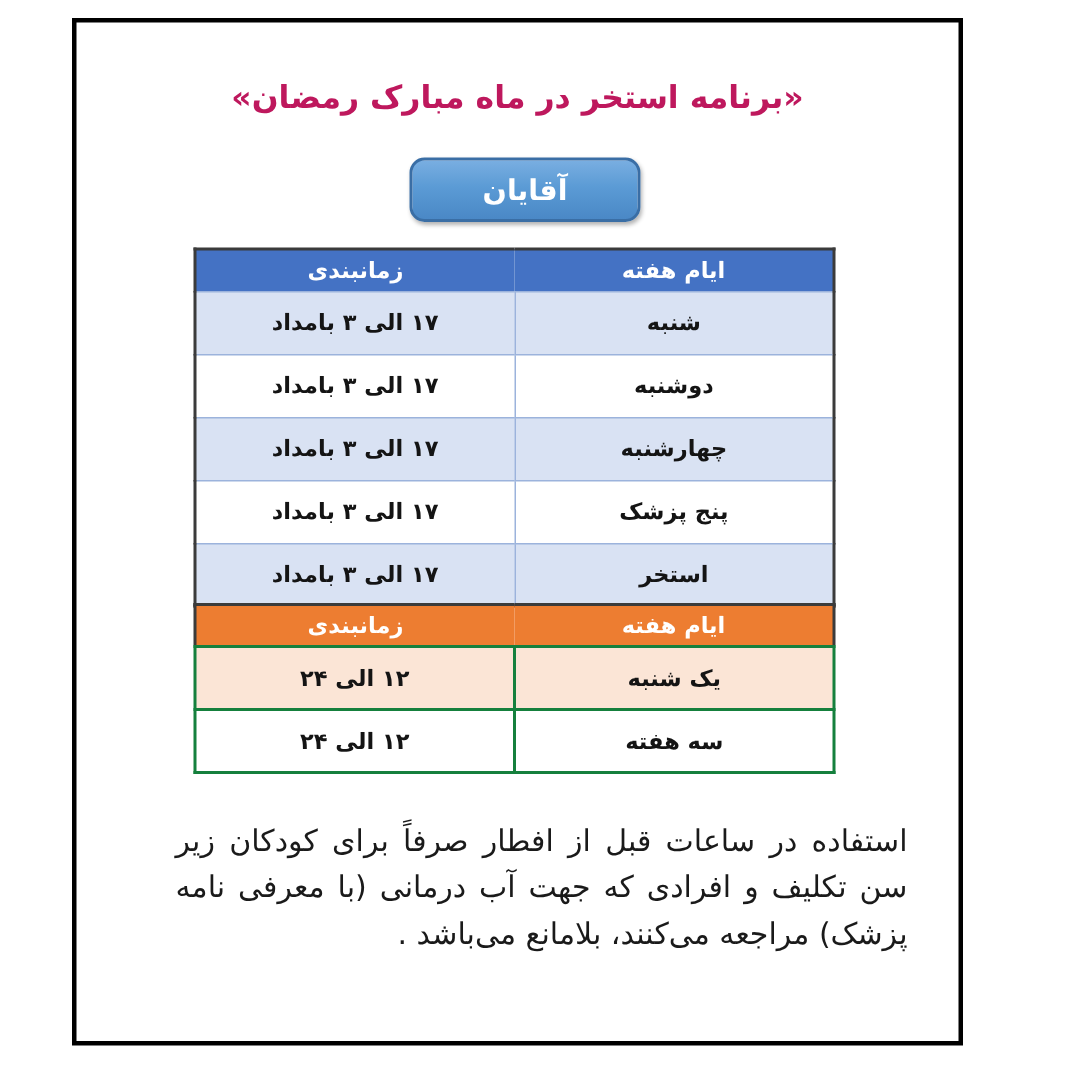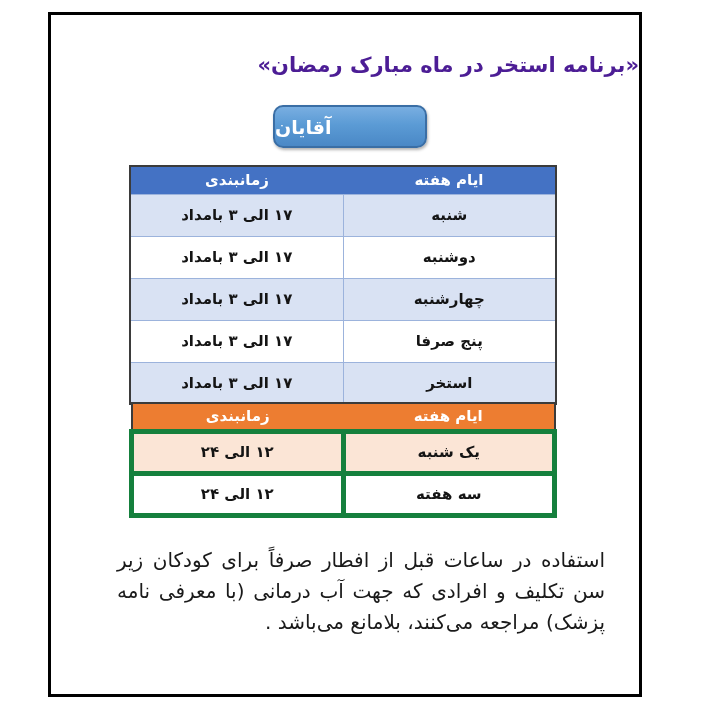--- a/index.html
+++ b/index.html
@@ -4,27 +4,27 @@
 <style>
   * { margin:0; padding:0; box-sizing:border-box; }
   html,body { width:719px; height:718px; background:#ffffff; overflow:hidden;
               font-family:"DejaVu Sans", sans-serif; }
   .page-frame {
     position:absolute; left:48px; top:12px; width:594px; height:685px;
     border:3px solid #000000; background:#ffffff;
   }
   .doc-title {
     position:absolute; top:38px; left:0; right:0;
-    direction:rtl;
-    font-size:21px; font-weight:bold; color:#4c1d95;
+    text-align:center; direction:rtl;
+    font-size:21px; font-weight:bold; color:#be185d;
     letter-spacing:0.5px;
   }
   .pill-button {
     position:absolute; left:222px; width:154px; height:43px;
-    border-radius:10px; display:flex; align-items:center; justify-content:flex-end;
+    border-radius:10px; display:flex; align-items:center; justify-content:center;
     color:#ffffff; font-size:19px; font-weight:bold; direction:rtl;
     box-shadow:1px 2px 3px rgba(0,0,0,0.30);
     cursor:default;
   }
   .pill-men {
     top:90px;
     background:linear-gradient(180deg,#79AEE1 0%,#5B9BD5 45%,#4A88C6 100%);
     border:2px solid #3A6EA5;
   }
   .pill-women {
@@ -39,21 +39,21 @@
     border:2px solid #3B3B3B;
   }
   table.sched th { height:28px; color:#ffffff; font-size:15px; font-weight:bold; text-align:center; }
   table.sched td { height:42px; text-align:center; }
   .men-table   { top:150px; }
   .men-table th { background:#4472C4; }
   .men-table td { border:1px solid #9CB3DC; background:#ffffff; }
   .men-table tr.alt td { background:#D9E2F3; }
   .women-table { top:387px; }
   .women-table th { background:#ED7D31; }
-  .women-table td { border:5px solid #15803d; background:#ffffff; }
+  .women-table td { border:2px solid #15803d; background:#ffffff; }
   .women-table tr.alt td { background:#FBE5D6; }
   .footer-note {
     position:absolute; top:530px; left:66px; width:488px;
     direction:rtl; text-align:justify;
     font-size:20px; line-height:31px; color:#1a1a1a;
   }
 </style>
 </head>
 <body>
 
@@ -79,21 +79,21 @@
       </tr>
       <tr>
         <td>دوشنبه</td>
         <td>۱۷ الی ۳ بامداد</td>
       </tr>
       <tr class="alt">
         <td>چهارشنبه</td>
         <td>۱۷ الی ۳ بامداد</td>
       </tr>
       <tr>
-        <td>پنج صرفا</td>
+        <td>پنج پزشک</td>
         <td>۱۷ الی ۳ بامداد</td>
       </tr>
       <tr class="alt">
         <td>استخر</td>
         <td>۱۷ الی ۳ بامداد</td>
       </tr>
     </tbody>
   </table>
 
 

